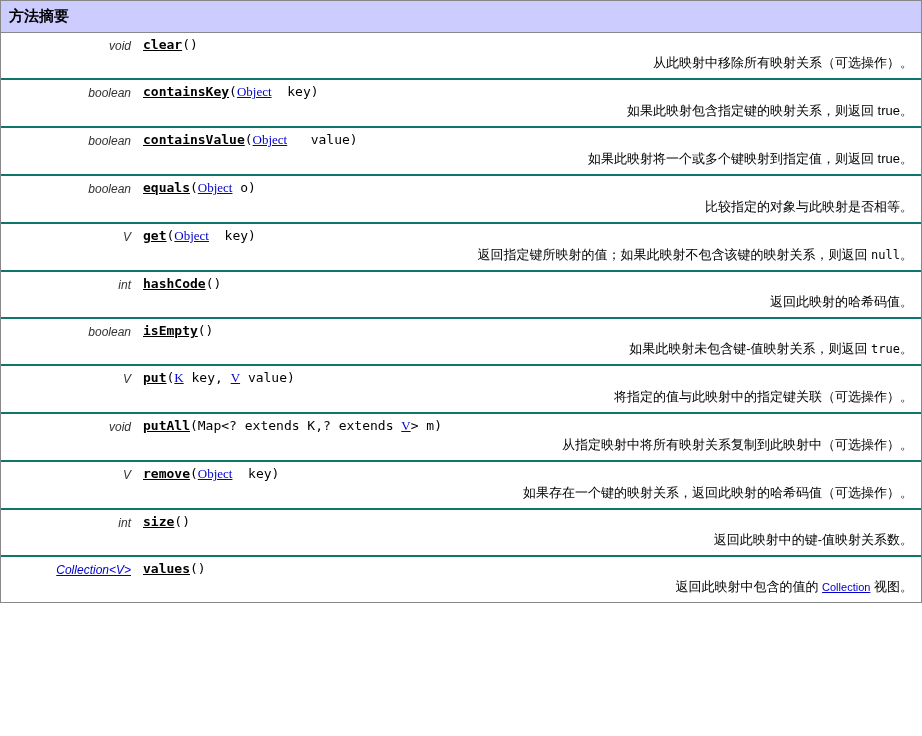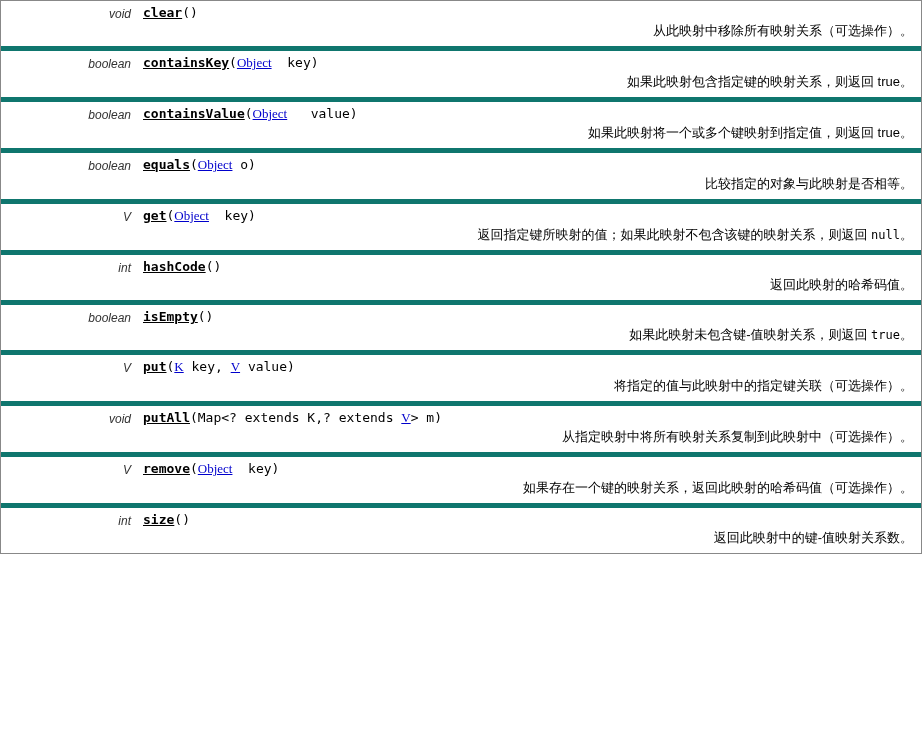--- a/index.html
+++ b/index.html
@@ -22,21 +22,21 @@
       border-bottom: 1px solid #888;
       padding: 6px 8px;
       font-size: 15px;
       font-weight: bold;
     }
     .method-table {
       width: 100%;
       border-collapse: collapse;
     }
     .method-table tr {
-      border-bottom: 5px solid #0f766e;
+      border-bottom: 2px solid #0f766e;
     }
     .method-table tr:last-child {
       border-bottom: none;
     }
     .return-type-cell {
       width: 138px;
       text-align: right;
       vertical-align: top;
       padding: 6px 8px 4px 4px;
       font-size: 12px;
@@ -96,20 +96,23 @@
     .small-link {
       font-size: 11px;
       color: #0000cc;
       text-decoration: underline;
     }
   </style>
 </head>
 <body>
 
 <div class="page-container">
+  <div class="section-header">
+    <span>方法摘要</span>
+  </div>
   <table class="method-table">
     <tbody id="method-tbody">
     <tr>
           <td class="return-type-cell">void</td>
           <td class="method-detail-cell">
             <span class="method-sig"><span class="method-name">clear</span><span class="method-params">()</span></span>
             <span class="method-desc">从此映射中移除所有映射关系（可选操作）。</span>
           </td>
         </tr>
         <tr>
@@ -175,15 +178,22 @@
             <span class="method-desc">如果存在一个键的映射关系，返回此映射的哈希码值（可选操作）。</span>
           </td>
         </tr>
         <tr>
           <td class="return-type-cell">int</td>
           <td class="method-detail-cell">
             <span class="method-sig"><span class="method-name">size</span><span class="method-params">()</span></span>
             <span class="method-desc">返回此映射中的键-值映射关系数。</span>
           </td>
         </tr>
+        <tr>
+          <td class="return-type-cell"><a class="return-type-link">Collection&lt;V&gt;</a></td>
+          <td class="method-detail-cell">
+            <span class="method-sig"><span class="method-name">values</span><span class="method-params">()</span></span>
+            <span class="method-desc">返回此映射中包含的值的 <a class="small-link">Collection</a> 视图。</span>
+          </td>
+        </tr>
       </tbody>
   </table>
 </div>
 
 </body></html>

